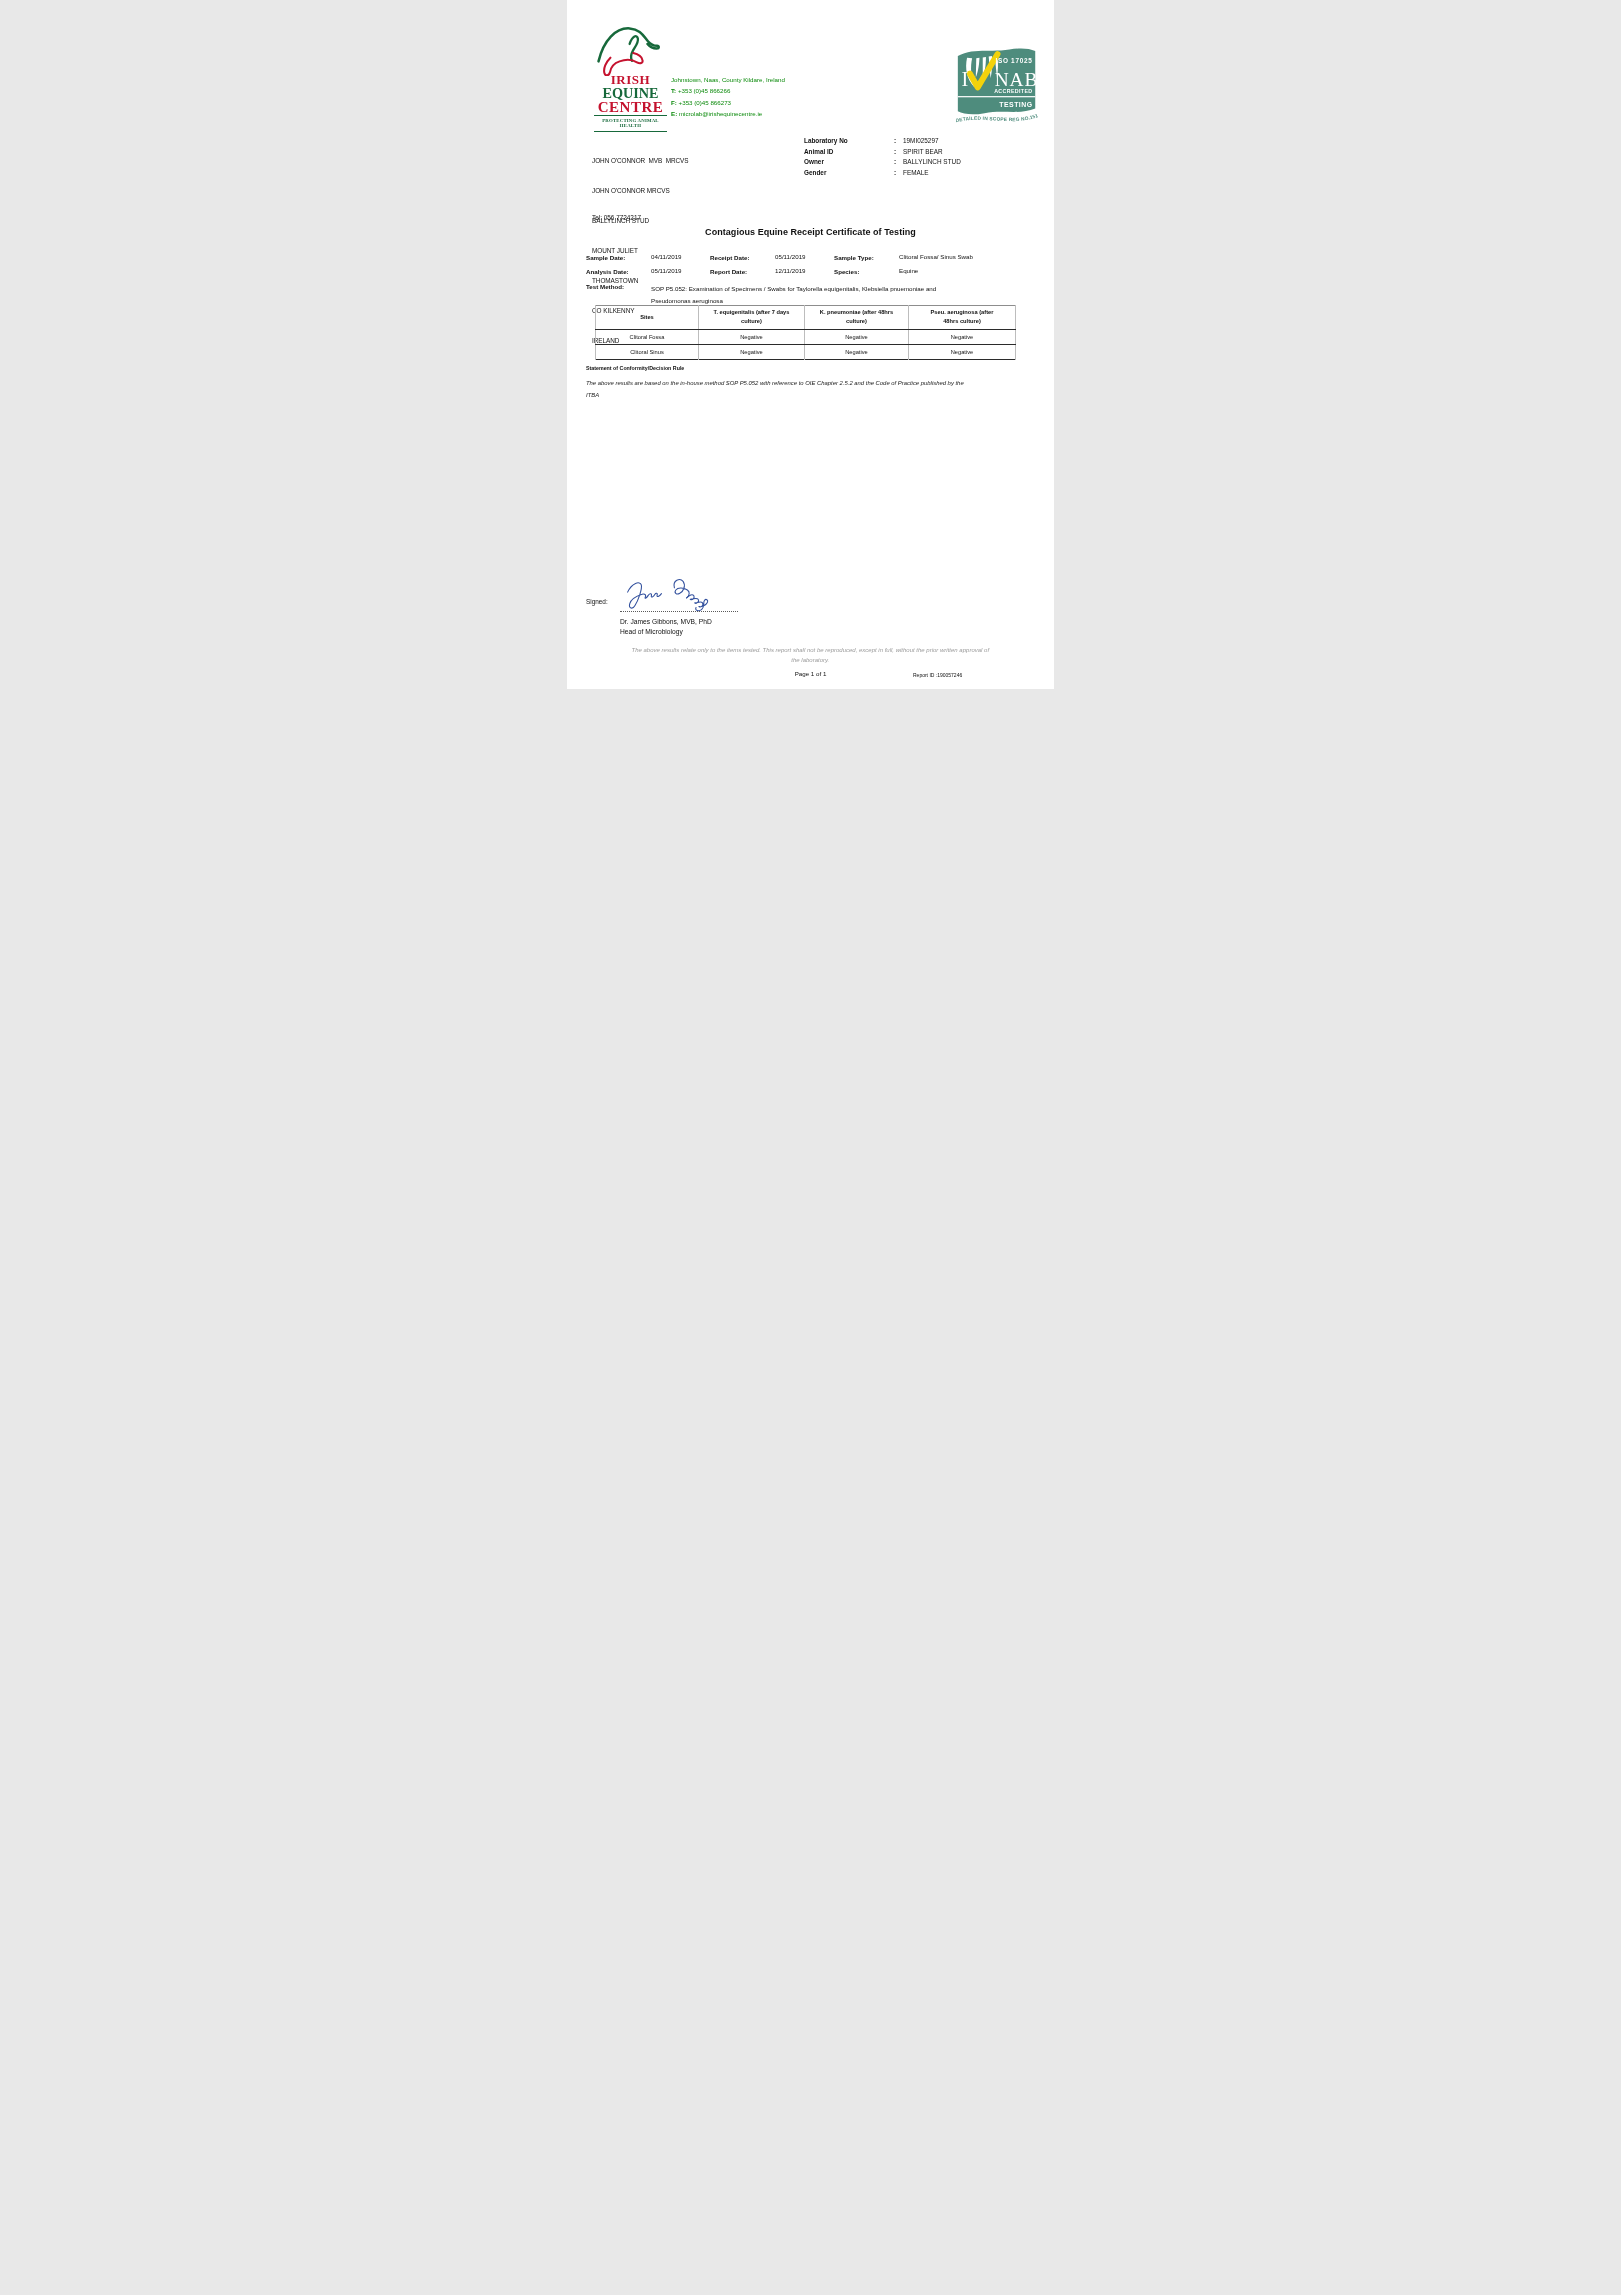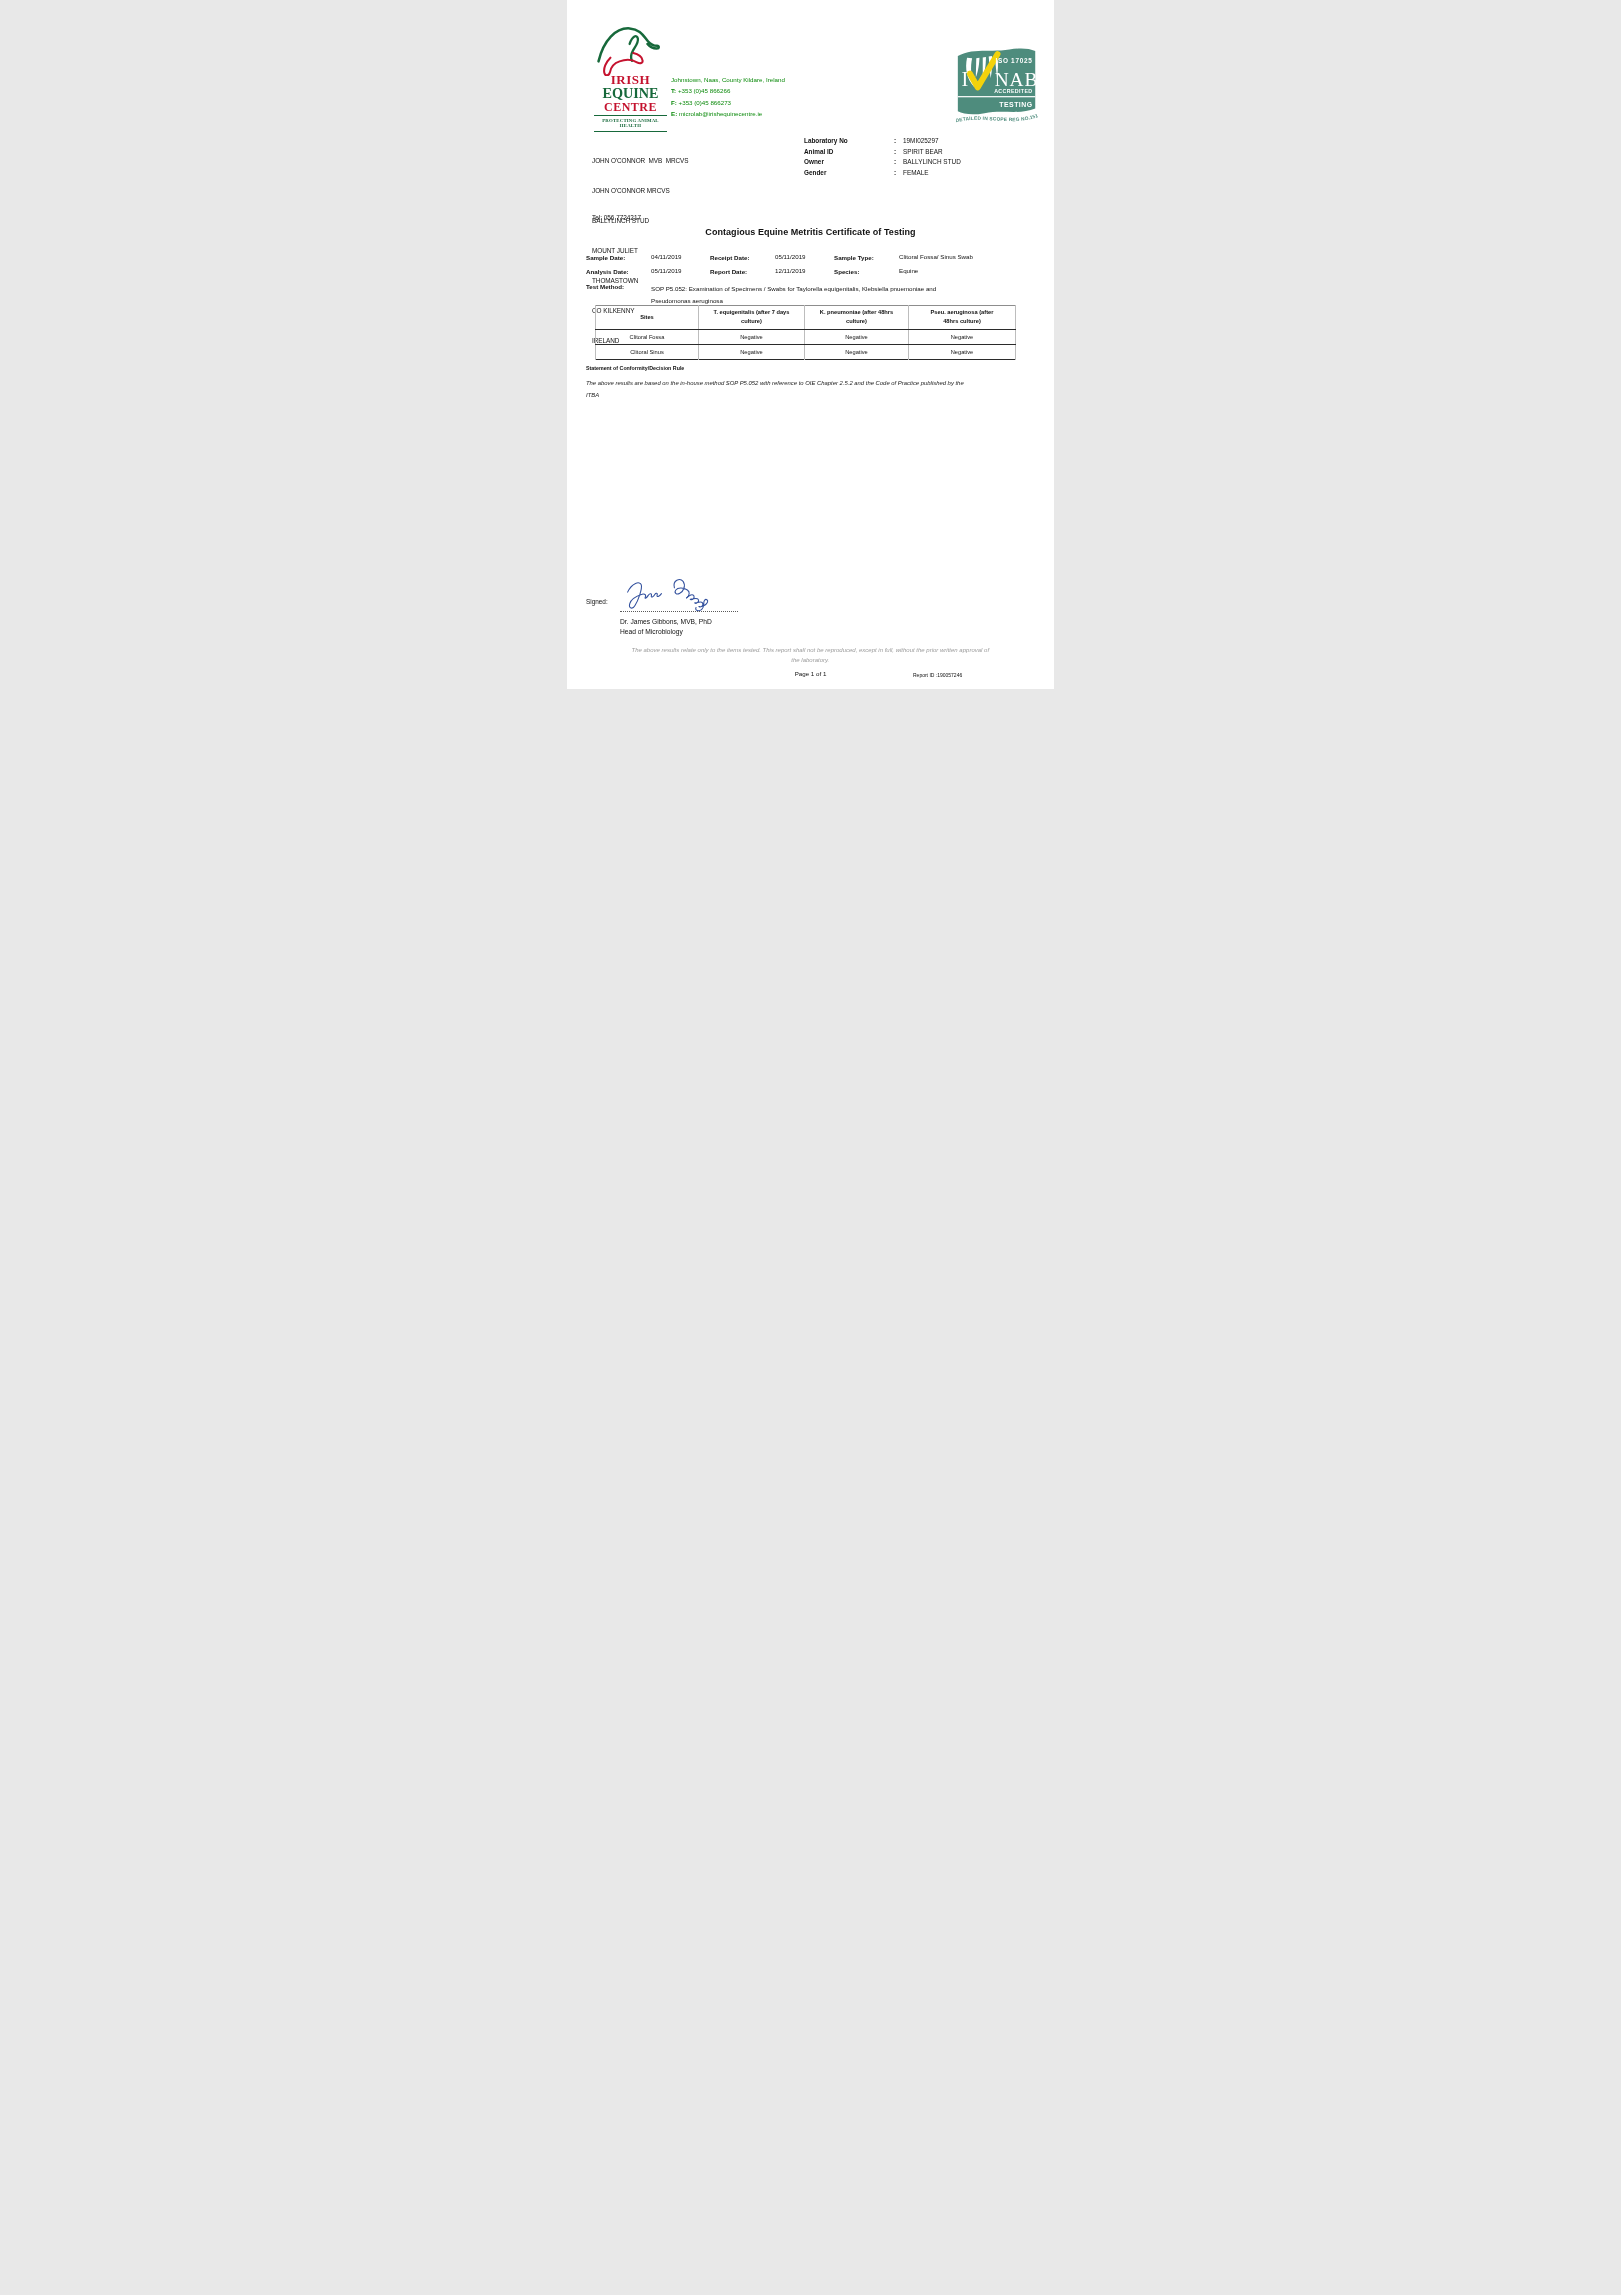--- a/index.html
+++ b/index.html
@@ -6,21 +6,21 @@
   .page{
     position:relative; width:487px; height:689px; margin:0 auto;
     background:#ffffff; overflow:hidden;
     font-family:"Liberation Sans", sans-serif; color:#111;
   }
   .abs{position:absolute;}
   
   .logo-text{left:27px; top:73px; width:73px; text-align:center;}
   .logo-line1{font-family:"Liberation Serif", serif; font-weight:bold; font-size:13px; letter-spacing:0.5px; color:#C4122E; line-height:13.8px;}
   .logo-line2{font-family:"Liberation Serif", serif; font-weight:bold; font-size:14.2px; letter-spacing:0px; color:#17693B; line-height:13.8px;}
-  .logo-line3{font-family:"Liberation Serif", serif; font-weight:bold; font-size:12px; letter-spacing:0.5px; color:#C4122E; line-height:13px;}
+  .logo-line3{font-family:"Liberation Serif", serif; font-weight:bold; font-size:15px; letter-spacing:0.5px; color:#C4122E; line-height:13px;}
   .logo-rule{height:0; border-top:0.9px solid #17693B; margin:1.8px 0 1.4px 0;}
   .logo-tagline{font-family:"Liberation Serif", serif; font-weight:bold; font-size:4.8px; letter-spacing:0.2px; color:#17693B; padding:0.5px 0 1.4px 0;}
   .contact{left:104px; top:74px; font-size:6.2px; line-height:11.3px; color:#0B8A0B;}
   .contact b{color:#0B8A0B;}
   
   .addr{left:25px; top:136px; font-size:6.4px; line-height:10px; white-space:pre; letter-spacing:-0.05px;}
   .tel{left:25px; top:214px; font-size:6.4px;}
   .case-label{font-weight:bold; font-size:6.4px;}
   .case-colon{font-weight:bold; font-size:6.4px;}
   .case-value{font-size:6.4px;}
@@ -130,21 +130,21 @@
   <div class="abs case-value" style="left:336px; top:148px;">SPIRIT BEAR</div>
 
   <div class="abs case-label" style="left:237px; top:158px;">Owner</div>
   <div class="abs case-colon" style="left:327px; top:158px;">:</div>
   <div class="abs case-value" style="left:336px; top:158px;">BALLYLINCH STUD</div>
 
   <div class="abs case-label" style="left:237px; top:169px;">Gender</div>
   <div class="abs case-colon" style="left:327px; top:169px;">:</div>
   <div class="abs case-value" style="left:336px; top:169px;">FEMALE</div>
 
-  <div class="abs title">Contagious Equine Metritis Certificate of Testing</div>
+  <div class="abs title">Contagious Equine Receipt Certificate of Testing</div>
 
   <div class="abs f-label" style="left:19px;  top:254px;">Sample Date:</div>
   <div class="abs f-value" style="left:84px; top:253px;">04/11/2019</div>
   <div class="abs f-label" style="left:143px; top:254px;">Receipt Date:</div>
   <div class="abs f-value" style="left:208px; top:253px;">05/11/2019</div>
   <div class="abs f-label" style="left:267px; top:254px;">Sample Type:</div>
   <div class="abs f-value" style="left:332px; top:253px;">Clitoral Fossa/ Sinus Swab</div>
 
   <div class="abs f-label" style="left:19px;  top:268px;">Analysis Date:</div>
   <div class="abs f-value" style="left:84px; top:267px;">05/11/2019</div>

